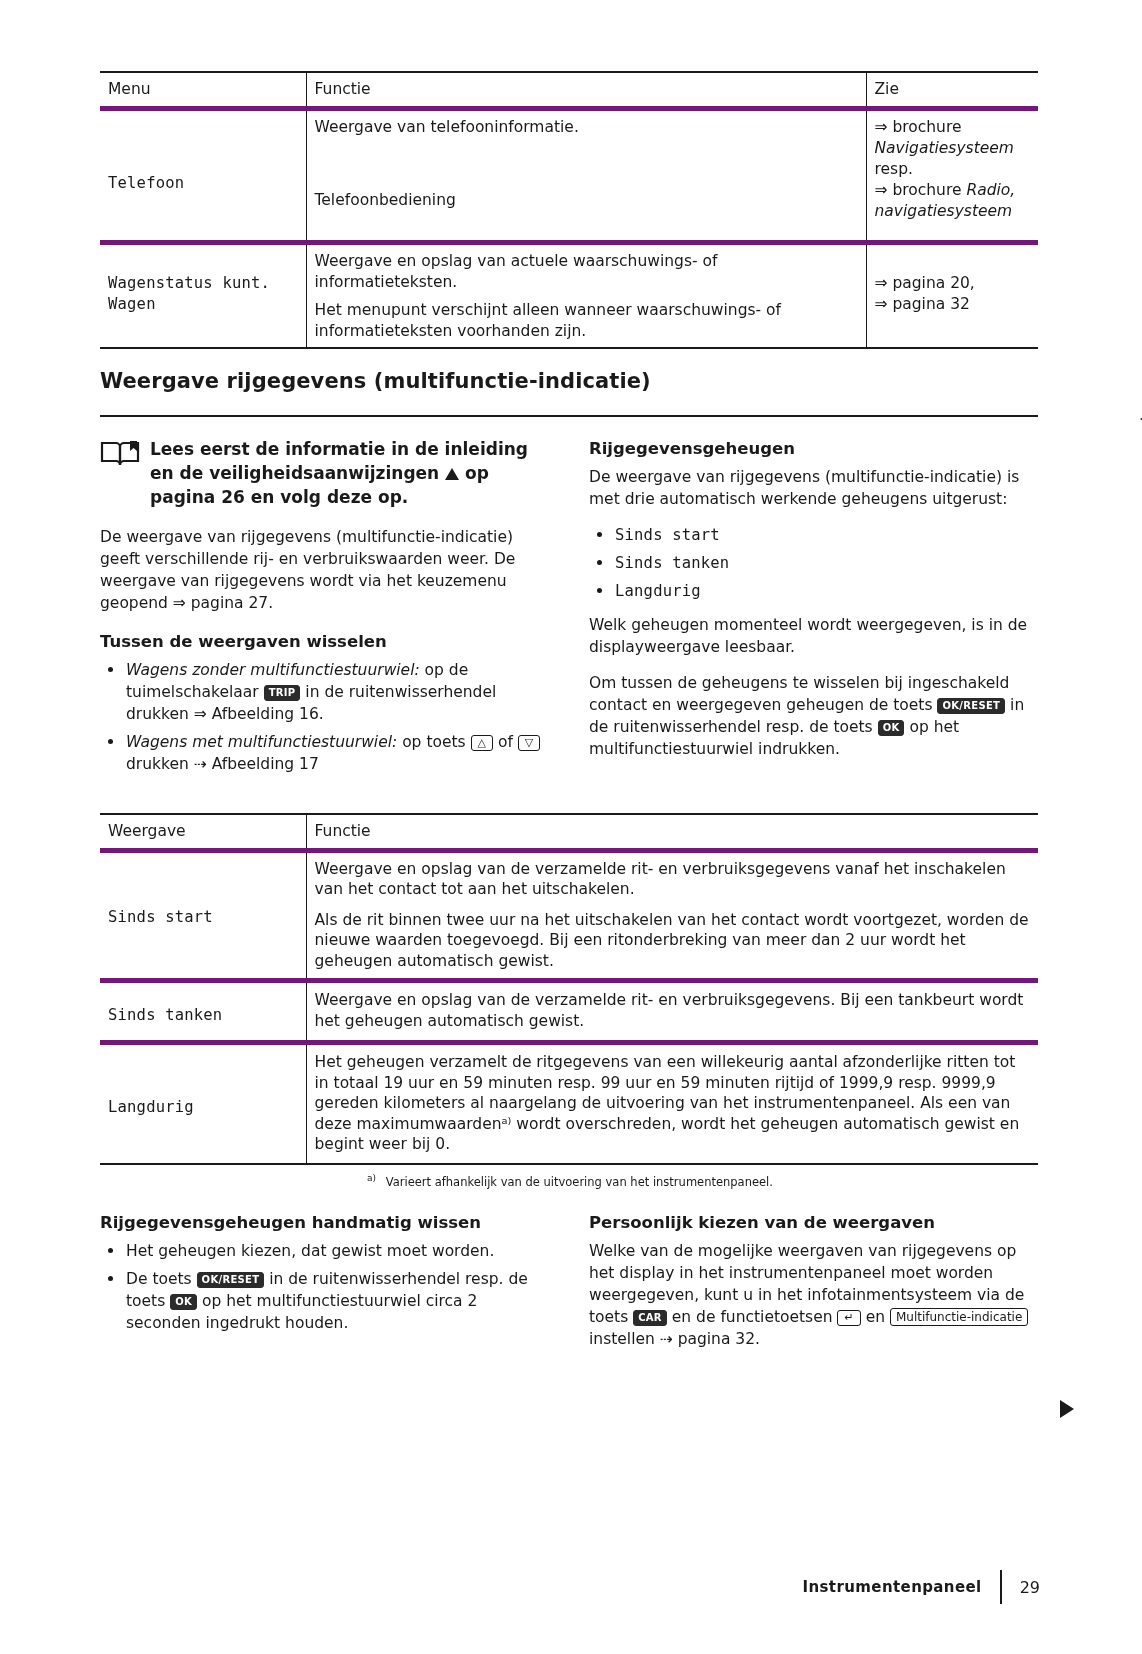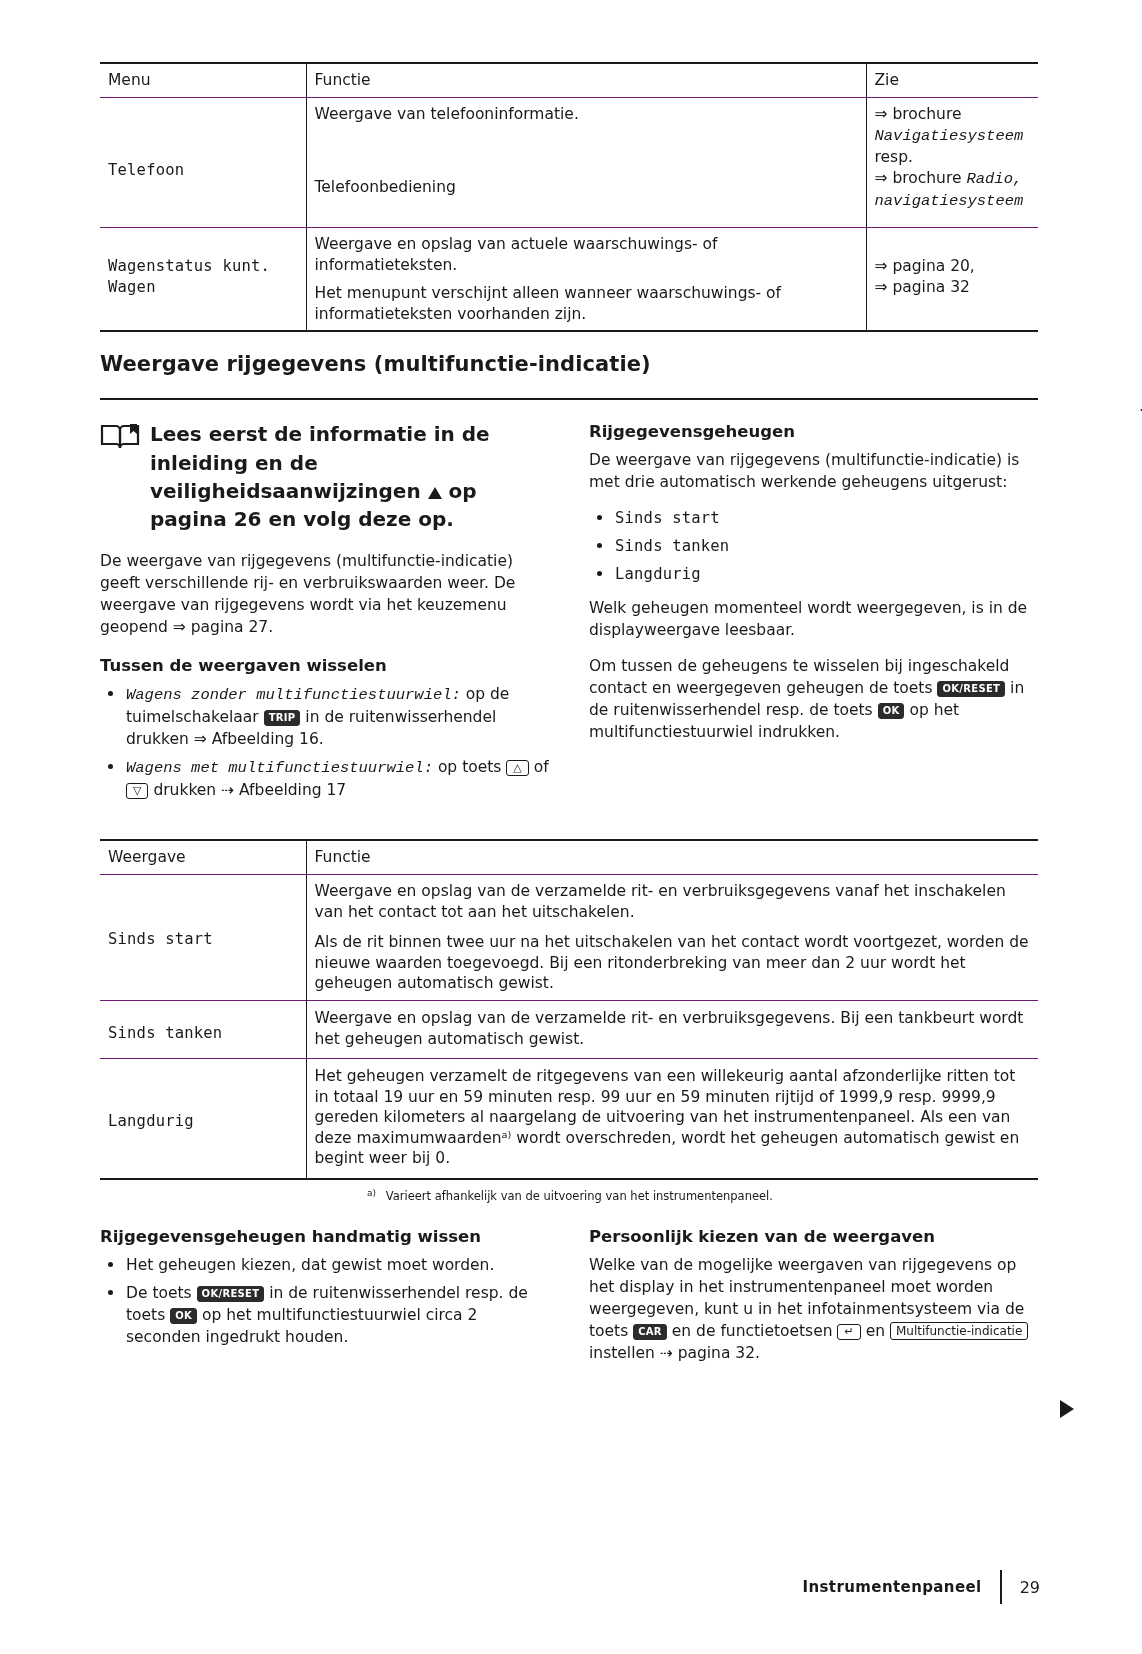--- a/index.html
+++ b/index.html
@@ -10,21 +10,21 @@
   body {
     width: 1142px;
     height: 1654px;
     font-family: "DejaVu Sans", sans-serif;
     color: #1a1a1a;
     position: relative;
   }
   .page {
     position: absolute;
     left: 100px;
-    top: 62px;
+    top: 71px;
     width: 940px;
   }
 
   
   table.doc {
     border-collapse: collapse;
     width: 938px;
     table-layout: fixed;
   }
   table.doc td, table.doc th {
@@ -34,21 +34,21 @@
     line-height: 1.32;
     font-weight: normal;
     text-align: left;
   }
   .hdr-row td {
     font-size: 16px;
     padding-top: 5px;
     padding-bottom: 8px;
   }
   .rule-top td { border-top: 2.2px solid #1a1a1a; }
-  .rule-thin td { border-top: 1px solid #701a75; margin-top: 44px; }
+  .rule-thin td { border-top: 5px solid #701a75; margin-top: 44px; }
   .rule-bot td { border-bottom: 2.2px solid #1a1a1a; }
   .vline { border-right: 1px solid #1a1a1a; }
   .mono {
     font-family: "DejaVu Sans Mono", monospace;
     font-size: 14.5px;
     letter-spacing: 0.2px;
   }
 
   
   .section-title {
@@ -79,21 +79,21 @@
     font-weight: bold;
     margin: 18px 0 8px 0;
   }
   h3.sub.first { margin-top: 2px; }
   .note {
     display: flex;
     gap: 10px;
     margin-bottom: 16px;
   }
   .note-text {
-    font-size: 20px;
+    font-size: 17px;
     line-height: 1.42;
     font-weight: bold;
   }
   .bookicon { flex: 0 0 auto; margin-top: 2px; }
   ul.bullets {
     margin: 0 0 12px 0;
     padding: 0;
     list-style: none;
   }
   ul.bullets li {
@@ -105,21 +105,21 @@
   }
   ul.bullets li:before {
     content: "";
     position: absolute;
     left: 8px;
     top: 8px;
     width: 5px; height: 5px;
     border-radius: 50%;
     background: #1a1a1a;
   }
-  .ital { font-style: italic; font-family: Liberation Mono, monospace; }
+  .ital { font-style: italic; }
 
   
   .key {
     display: inline-block;
     border: 1px solid #1a1a1a;
     border-radius: 3px;
     padding: 0 4px;
     font-size: 10px;
     font-family: "DejaVu Sans", sans-serif;
     line-height: 14px;

